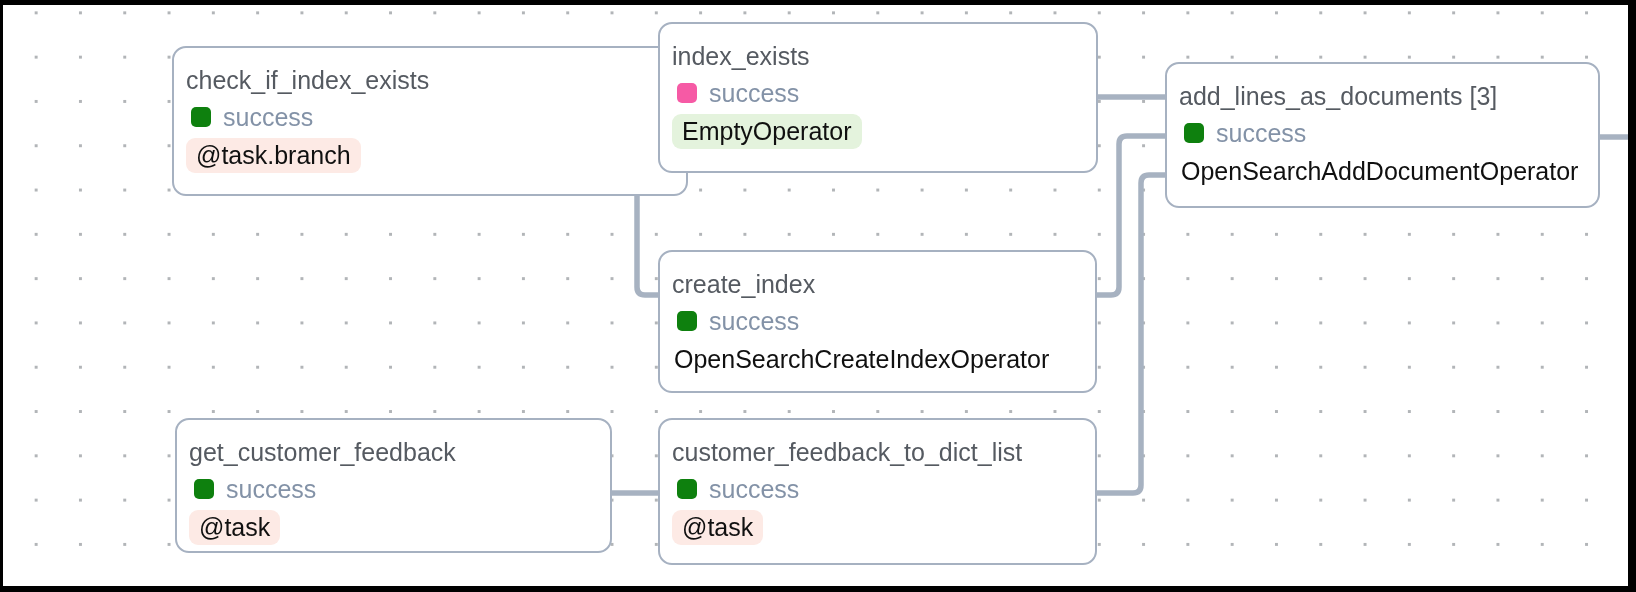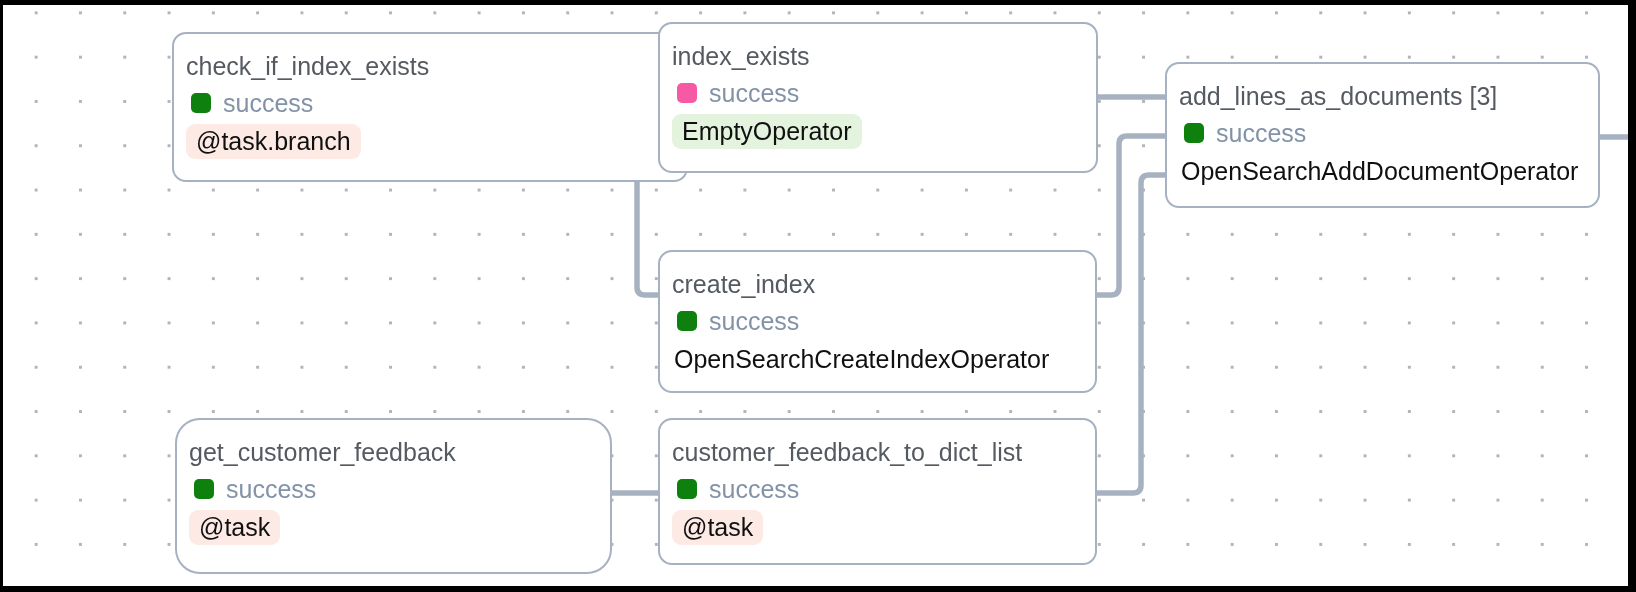--- a/index.html
+++ b/index.html
@@ -56,21 +56,21 @@
     <svg class="edges" width="1636" height="592" viewBox="0 0 1636 592">
       <path d="M 611 97 H 658"></path>
       <path d="M 611 150 H 629 Q 637 150 637 158 V 287 Q 637 295 645 295 H 658"></path>
       <path d="M 1097 97 H 1165"></path>
       <path d="M 1096 295 H 1111 Q 1119 295 1119 287 V 144 Q 1119 136 1127 136 H 1165"></path>
       <path d="M 1096 493 H 1133 Q 1141 493 1141 485 V 183 Q 1141 175 1149 175 H 1165"></path>
       <path d="M 611 493 H 658"></path>
       <path d="M 1599 137 H 1628"></path>
     </svg>
 
-    <div class="node" style="left:172px;top:32px;width:516px;height:150px;">
+    <div class="node" style="left:172px;top:46px;width:516px;height:150px;">
       <div class="title">check_if_index_exists</div>
       <div class="status-row">
         <span class="sq" style="background: rgb(14, 128, 14);"></span>
         <span class="status-label">success</span>
       </div>
       <div class="op-row">
         <span class="badge" style="background: rgb(253, 234, 229);">@task.branch</span>
       </div>
     </div>
 
@@ -100,21 +100,21 @@
       <div class="title">add_lines_as_documents [3]</div>
       <div class="status-row">
         <span class="sq" style="background: rgb(14, 128, 14);"></span>
         <span class="status-label">success</span>
       </div>
       <div class="op-row">
         <span class="badge none">OpenSearchAddDocumentOperator</span>
       </div>
     </div>
 
-    <div class="node" style="left:175px;top:418px;width:437px;height:156px;border-radius:25px;">
+    <div class="node" style="left:175px;top:418px;width:437px;height:135px;">
       <div class="title">get_customer_feedback</div>
       <div class="status-row">
         <span class="sq" style="background: rgb(14, 128, 14);"></span>
         <span class="status-label">success</span>
       </div>
       <div class="op-row">
         <span class="badge" style="background: rgb(253, 234, 229);">@task</span>
       </div>
     </div>
 

